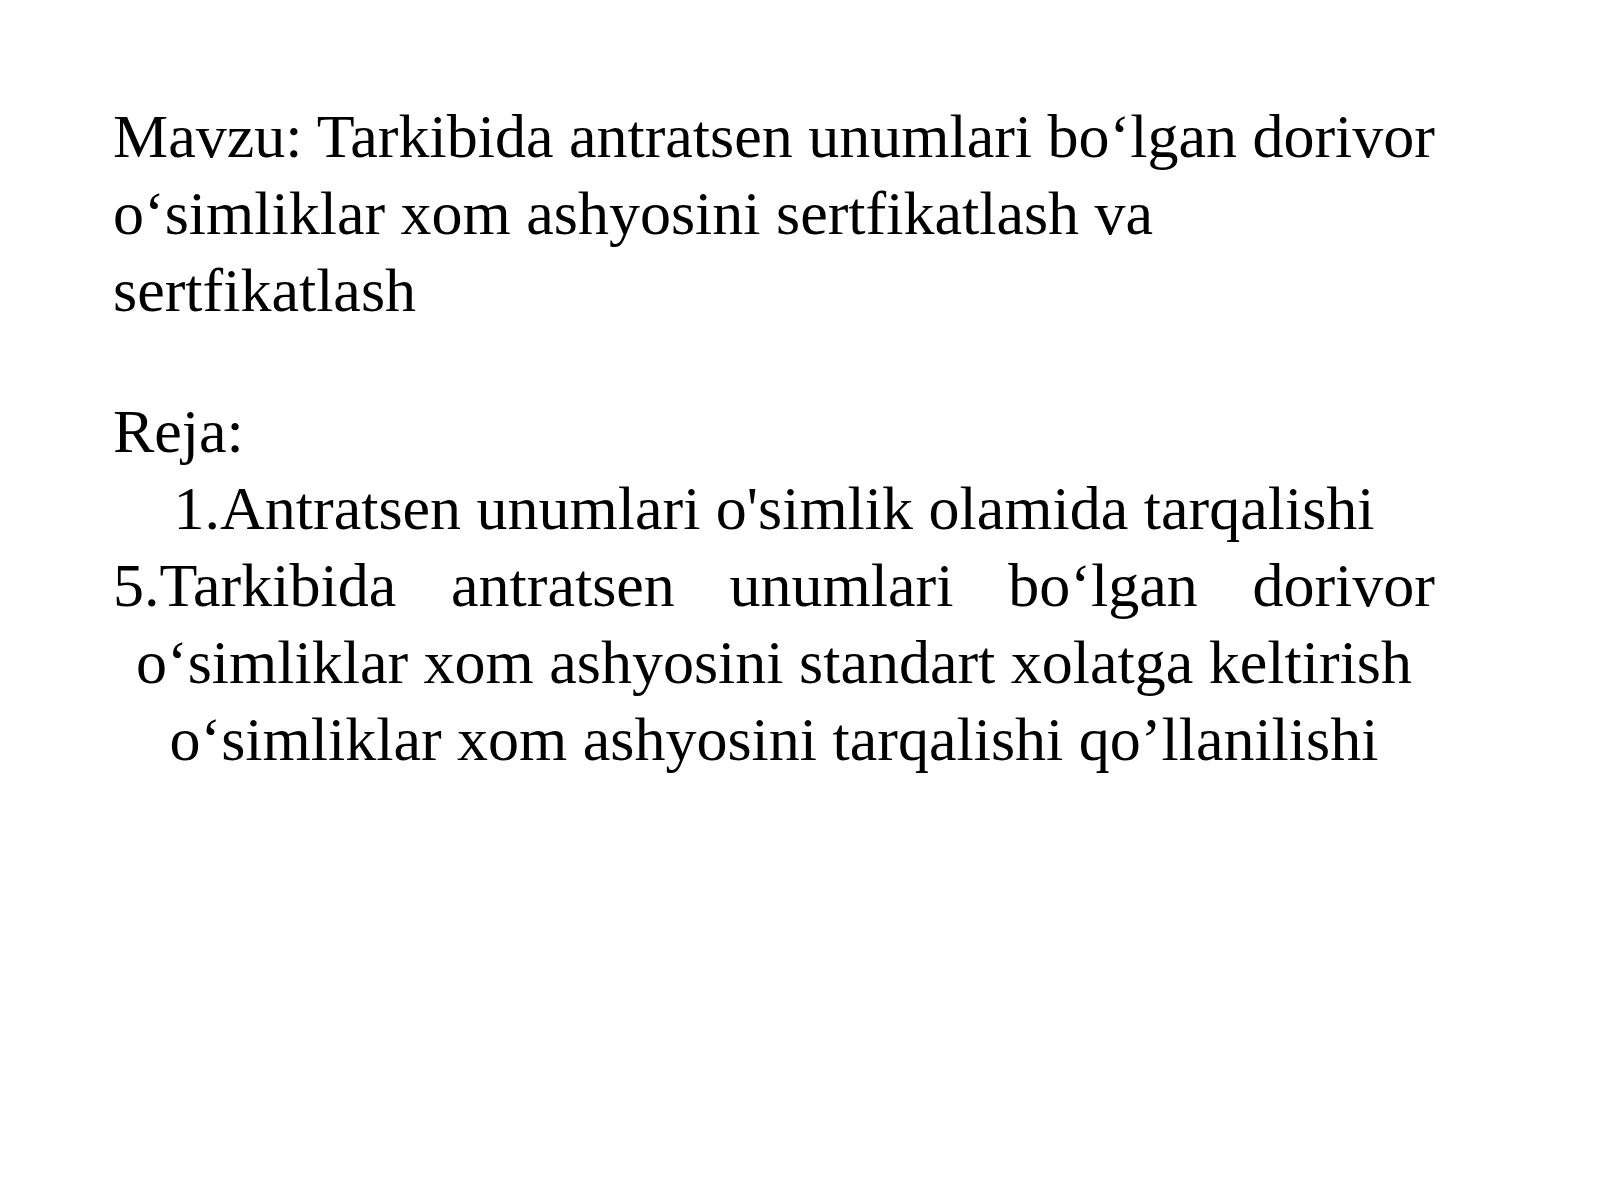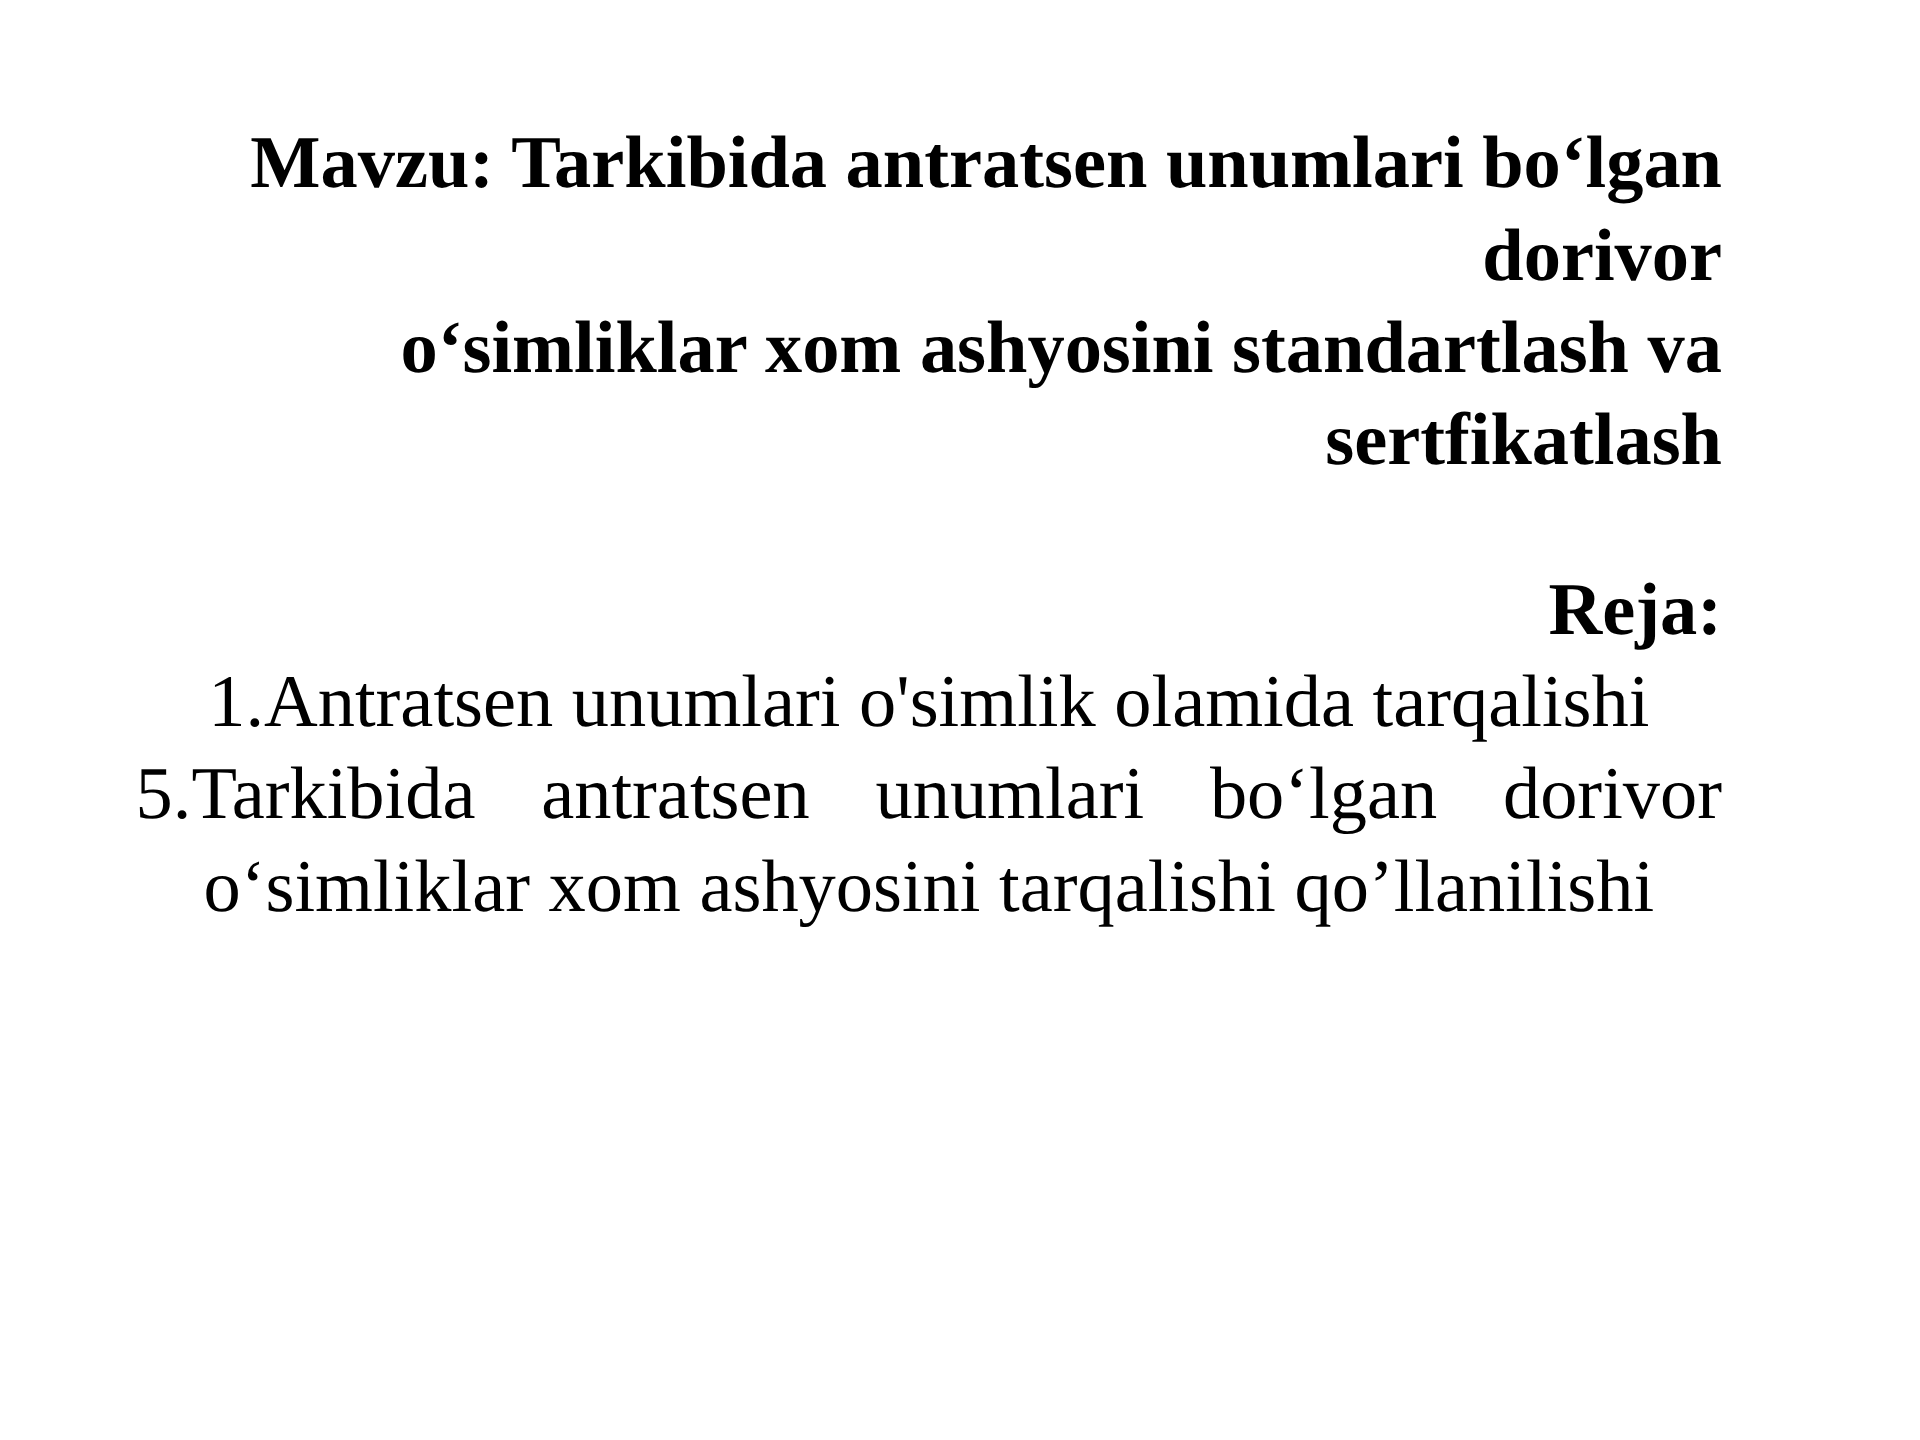--- a/index.html
+++ b/index.html
@@ -18,44 +18,45 @@
   }
   .content {
     position: absolute;
     left: 113px;
     top: 98px;
     width: 1322px;
     font-size: 62px;
     line-height: 77px;
     font-weight: 400;
   }
-  .t-center { text-align: right; font-weight: bold; }
+  .t-center { text-align: left; }
   .t-left   { text-align: center; white-space: nowrap; }
   .t-just   {
     text-align: justify;
     text-align-last: justify;
   }
   .spacer-line {
     height: 64px;
   }
 </style>
 </head>
 <body>
 
 <div class="slide">
   <div class="content">
 
     <div class="t-center">Mavzu: Tarkibida antratsen unumlari bo‘lgan dorivor</div>
-    <div class="t-center">o‘simliklar xom ashyosini standartlash va</div>
+    <div class="t-center">o‘simliklar xom ashyosini sertfikatlash va</div>
     <div class="t-center">sertfikatlash</div>
 
     <div class="spacer-line"></div>
 
     <div class="t-center">Reja:</div>
 
     <div class="t-left">1.Antratsen unumlari o'simlik olamida tarqalishi</div>
 
     <div class="t-just">5.Tarkibida antratsen unumlari bo‘lgan dorivor</div>
+    <div class="t-left">o‘simliklar xom ashyosini standart xolatga keltirish</div>
 
     <div class="t-left">o‘simliklar xom ashyosini tarqalishi qo’llanilishi</div>
 
   </div>
 </div>
 
 </body></html>

